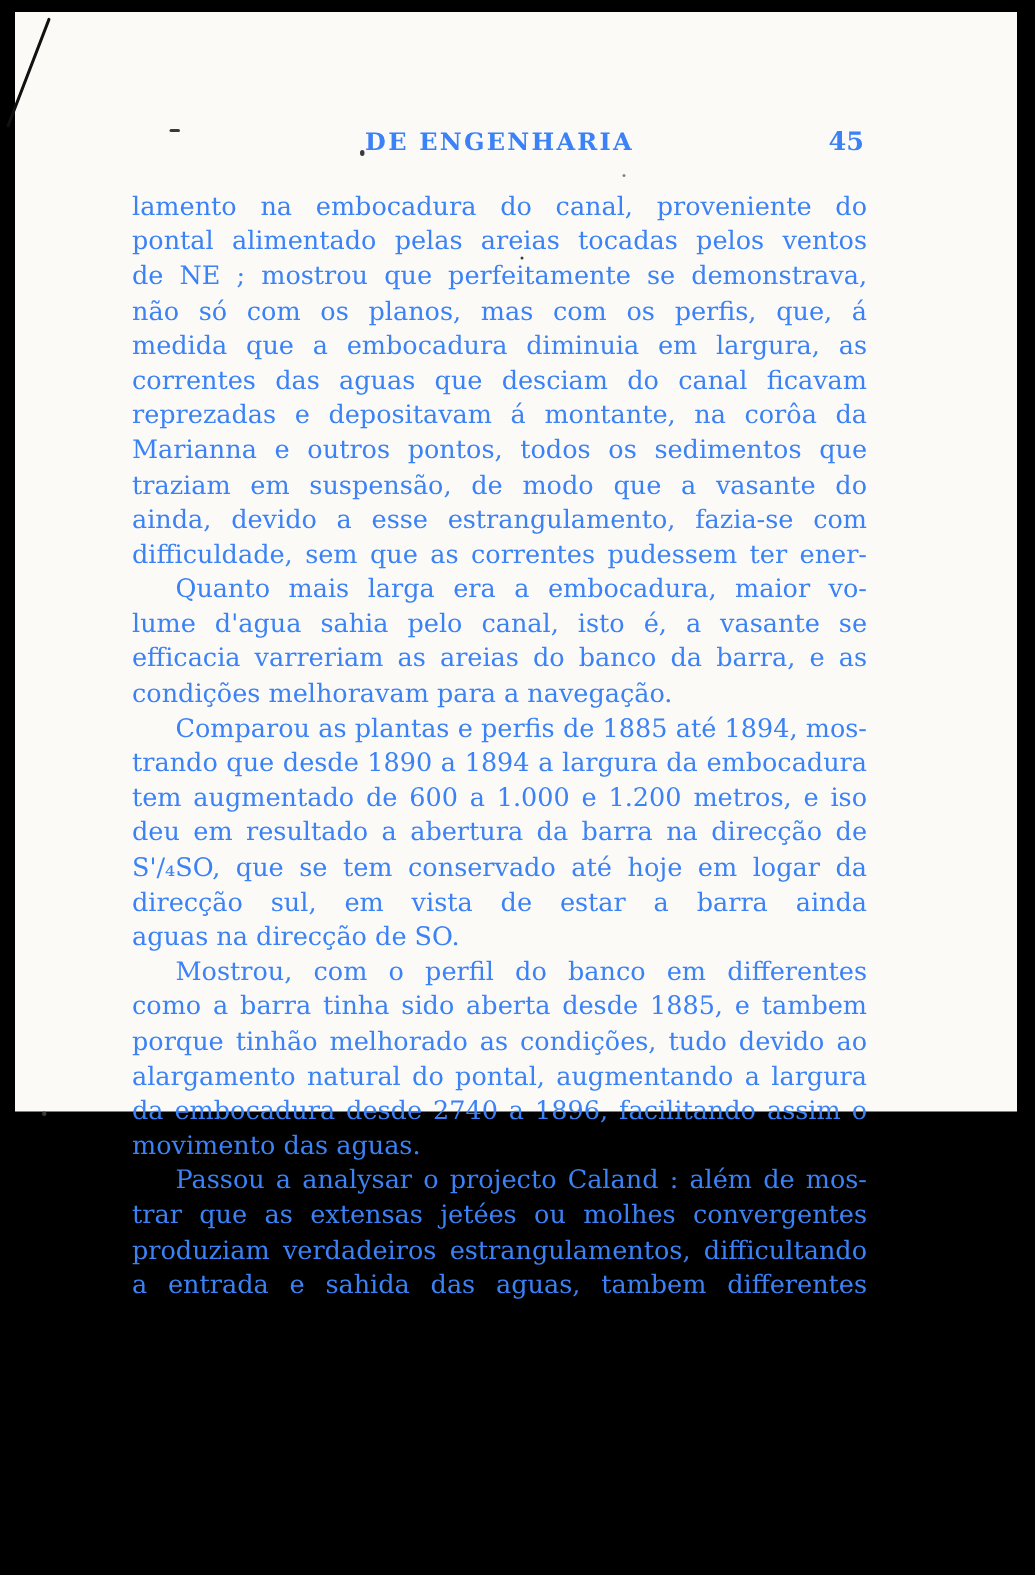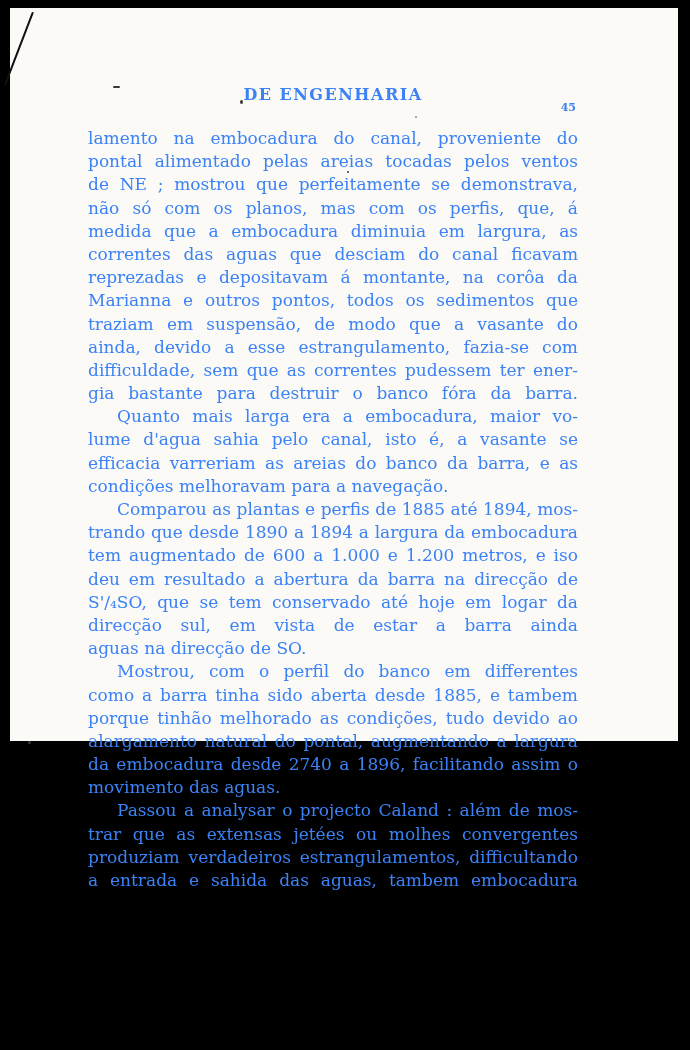--- a/index.html
+++ b/index.html
@@ -38,23 +38,23 @@
     left: 0; right: 0;
     text-align: center;
     font-weight: bold;
     font-size: 16px;
     letter-spacing: 1.5px;
     white-space: nowrap;
   }
   .page-number {
     position: absolute;
     right: 2px;
-    top: 16px;
+    top: 0;
     font-weight: bold;
-    font-size: 11px;
+    font-size: 17px;
   }
   .text-body {
     position: absolute;
     top: 119px;
     left: 78px;
     width: 490px;
   }
   .para { margin: 0; }
   .line {
     font-size: 17px;
@@ -106,21 +106,20 @@
           <div class="line"><span class="it">pontal alimentado pelas areias tocadas pelos ventos</span></div>
           <div class="line"><span class="it">de NE </span><span>; mostrou que perfeitamente se demonstrava,</span></div>
           <div class="line"><span>não só com os planos, mas com os perfis, que, á</span></div>
           <div class="line"><span>medida que a embocadura diminuia em largura, as</span></div>
           <div class="line"><span>correntes das aguas que desciam do canal </span><span class="it">ficavam</span></div>
           <div class="line"><span class="it">reprezadas</span><span> e </span><span class="it">depositavam á montante, na corôa da</span></div>
           <div class="line"><span class="it">Marianna  e outros pontos,  todos os sedimentos que</span></div>
           <div class="line"><span class="it">traziam em suspensão,</span><span> de modo que a vasante do</span></div>
           <div class="line"><span>ainda, devido a esse estrangulamento, fazia-se com</span></div>
           <div class="line"><span>difficuldade, sem que as correntes pudessem ter </span><span class="it">ener-</span></div>
-          <div class="line"><span class="it">gia bastante para destruir o banco fóra da barra.</span></div>
         </div>
         <div class="para">
           <div class="line indent"><span>Quanto mais larga era a embocadura, maior vo-</span></div>
           <div class="line"><span>lume d'agua sahia pelo canal, isto é, a vasante se</span></div>
           <div class="line"><span>efficacia varreriam as areias do banco da barra, e as</span></div>
           <div class="line flush"><span>condições melhoravam para a navegação.</span></div>
         </div>
         <div class="para">
           <div class="line indent"><span>Comparou as plantas e perfis de 1885 até 1894, mos-</span></div>
           <div class="line"><span>trando que desde 1890 a 1894 a largura da embocadura</span></div>
@@ -135,21 +134,21 @@
           <div class="line"><span>como a barra tinha sido aberta desde 1885, e tambem</span></div>
           <div class="line"><span>porque tinhão melhorado as condições, tudo devido ao</span></div>
           <div class="line"><span>alargamento natural do pontal, augmentando a largura</span></div>
           <div class="line"><span>da embocadura desde 2740 a 1896, facilitando assim o</span></div>
           <div class="line flush"><span>movimento das aguas.</span></div>
         </div>
         <div class="para">
           <div class="line indent"><span>Passou a analysar o projecto Caland : além de mos-</span></div>
           <div class="line"><span>trar que as extensas </span><span class="it">jetées</span><span> ou molhes convergentes</span></div>
           <div class="line"><span>produziam verdadeiros </span><span class="it">estrangulamentos, difficultando</span></div>
-          <div class="line"><span class="it">a entrada e sahida das aguas,</span><span> tambem embocadura</span></div>
+          <div class="line"><span class="it">a entrada e sahida das aguas,</span><span> tambem differentes</span></div>
         </div>
       </div>
 
     <div class="speck dash" style="left:103px; top:78px; width:7px; height:2px;"></div>
     <div class="speck" style="left:230px; top:92px; width:3px; height:4px;"></div>
     <div class="speck" style="left:337px; top:163px; width:2px; height:2px;"></div>
     <div class="speck" style="left:18px; top:733px; width:3px; height:3px;"></div>
     <div class="speck" style="left:405px; top:108px; width:2px; height:2px; opacity:.6;"></div>
   </div>
 </div>

